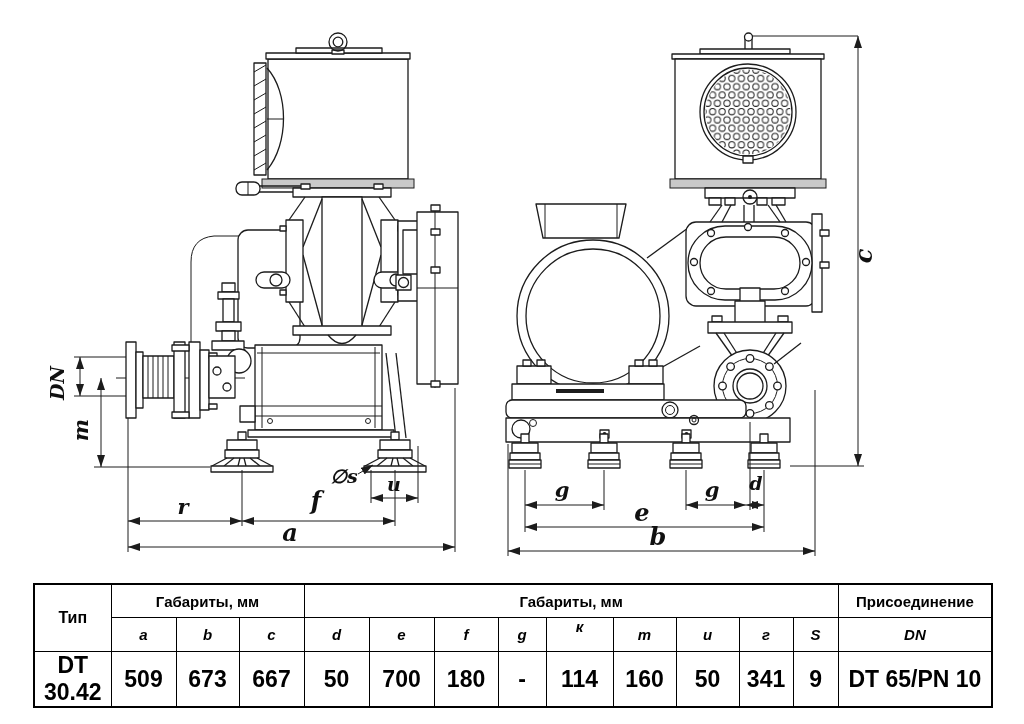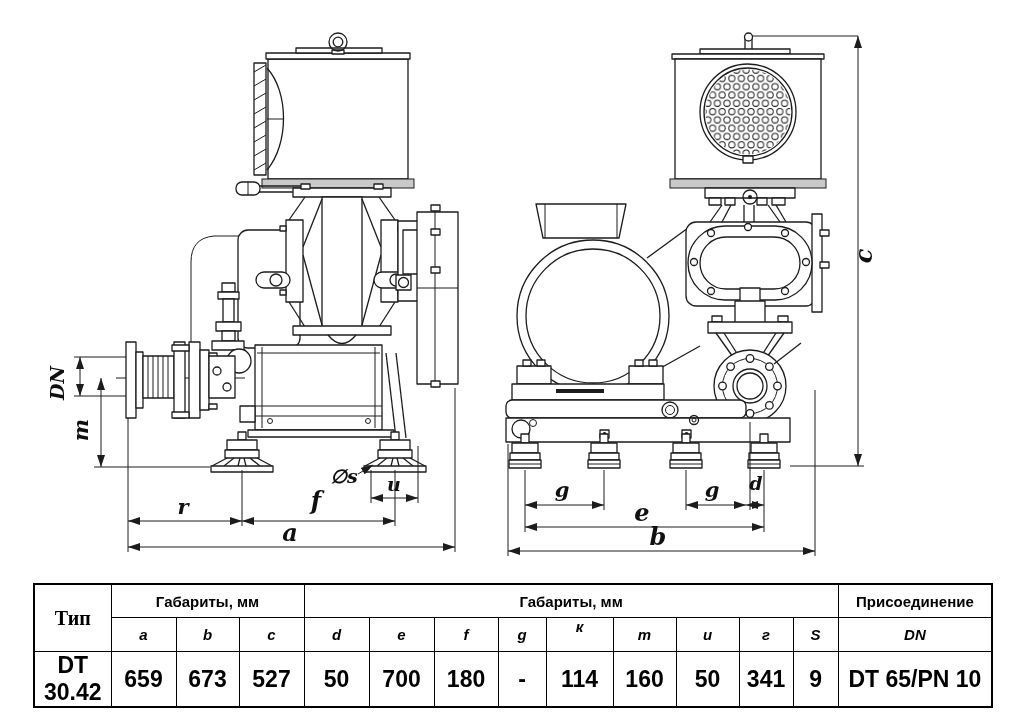--- a/index.html
+++ b/index.html
@@ -12,21 +12,21 @@
   .thin{stroke-width:1;}
   .dim{fill:none;stroke:#1c1c1c;stroke-width:1;}
   .lbl{font-family:"DejaVu Serif","Liberation Serif",serif;font-style:italic;font-weight:bold;fill:#101010;text-anchor:middle;font-size:21px;}
   .lbl-lg{font-size:24px;}
   .lbl-sm{font-size:19px;}
   #spec-table{position:absolute;left:33px;top:583px;}
   table.spec{border-collapse:collapse;table-layout:fixed;width:958px;border:2.5px solid #000;
     font-family:"Liberation Sans",sans-serif;color:#000;}
   table.spec td{border:1.6px solid #000;text-align:center;padding:0;background:#fff;}
   td.grp{font-weight:bold;font-size:15px;height:32px;margin-left:16px;}
-  td.typ{font-weight:bold;font-size:20px;font-family:Liberation Serif, serif;}
+  td.typ{font-weight:bold;font-size:16px;}
   td.sub{font-weight:bold;font-style:italic;font-size:15px;height:33px;}
   td.sub-top{vertical-align:top;padding-top:3px;}
   td.val{font-size:23px;height:36px;font-weight:bold;}
 </style>
 </head>
 <body>
 
 <svg id="drawing" width="1024" height="575" viewBox="0 0 1024 575" xmlns="http://www.w3.org/2000/svg">
   <defs>
     <marker id="ar" markerUnits="userSpaceOnUse" markerWidth="12" markerHeight="10" viewBox="0 0 12 10" refX="12" refY="5" orient="auto-start-reverse">
@@ -416,23 +416,23 @@
         <td class="sub">g</td>
         <td class="sub sub-top">к</td>
         <td class="sub">т</td>
         <td class="sub">и</td>
         <td class="sub">г</td>
         <td class="sub">S</td>
         <td class="sub">DN</td>
       </tr>
       <tr>
         <td class="val">DT 30.42</td>
-        <td class="val">659</td>
+        <td class="val">509</td>
         <td class="val">673</td>
-        <td class="val">527</td>
+        <td class="val">667</td>
         <td class="val">50</td>
         <td class="val">700</td>
         <td class="val">180</td>
         <td class="val">-</td>
         <td class="val">114</td>
         <td class="val">160</td>
         <td class="val">50</td>
         <td class="val">341</td>
         <td class="val">9</td>
         <td class="val">DT 65/PN 10</td>

